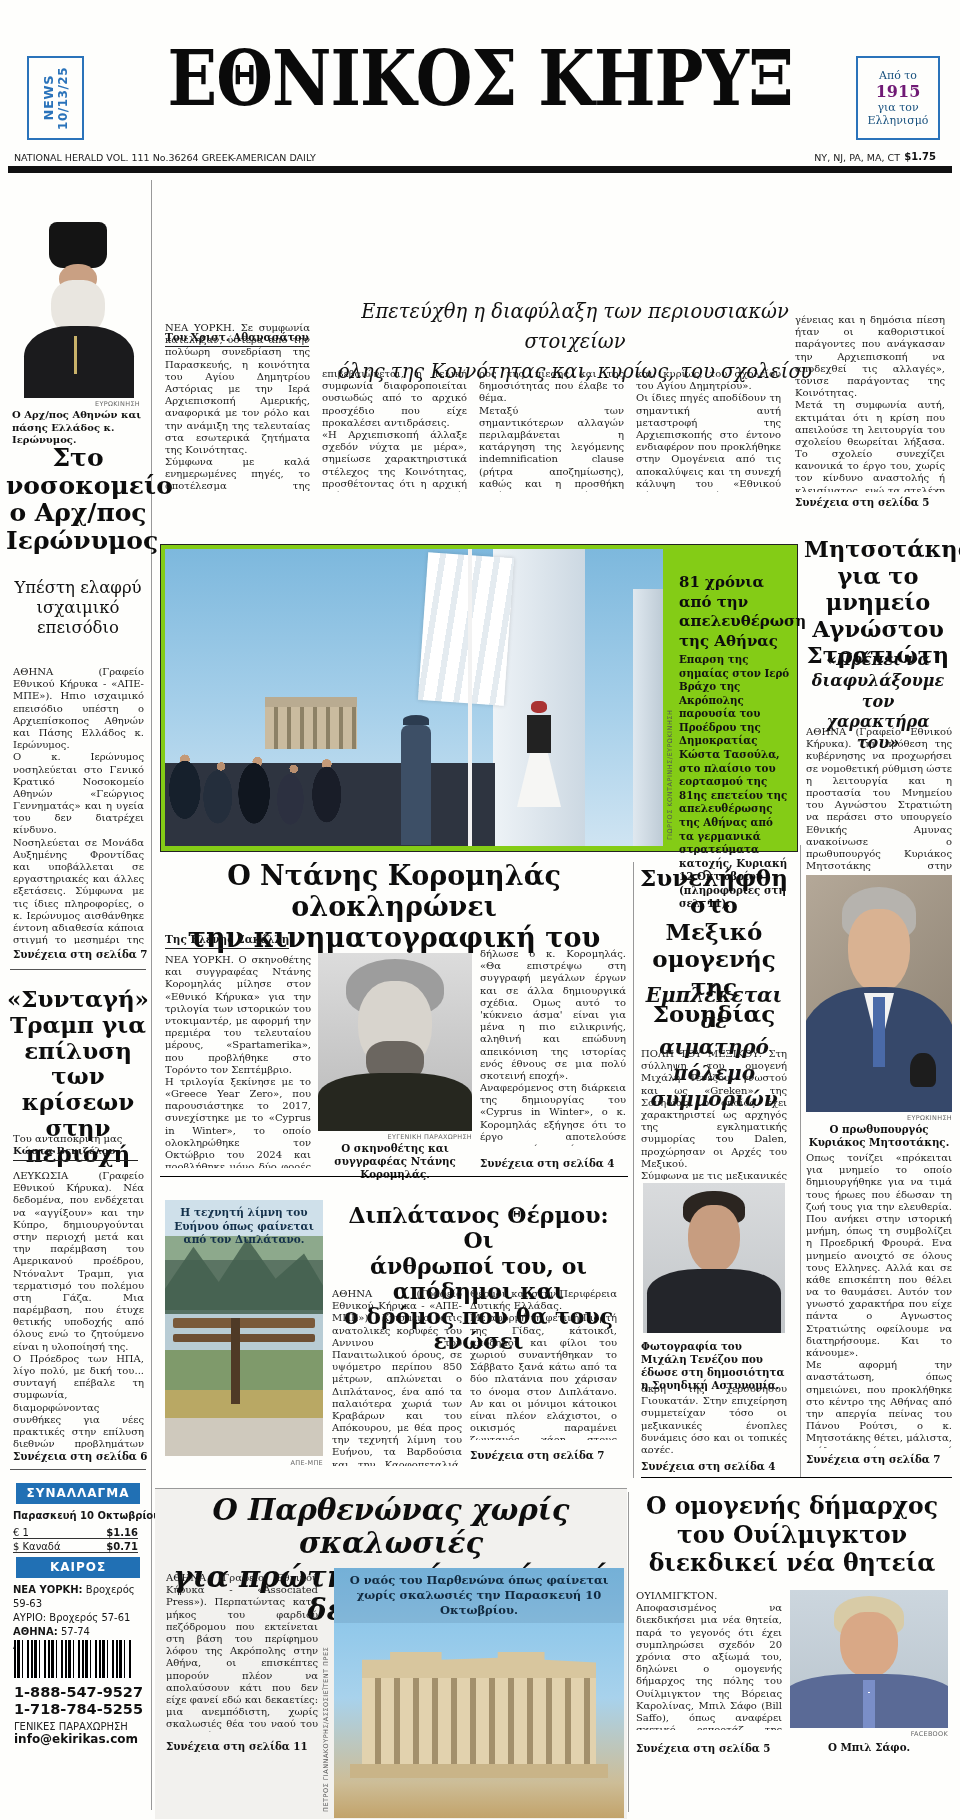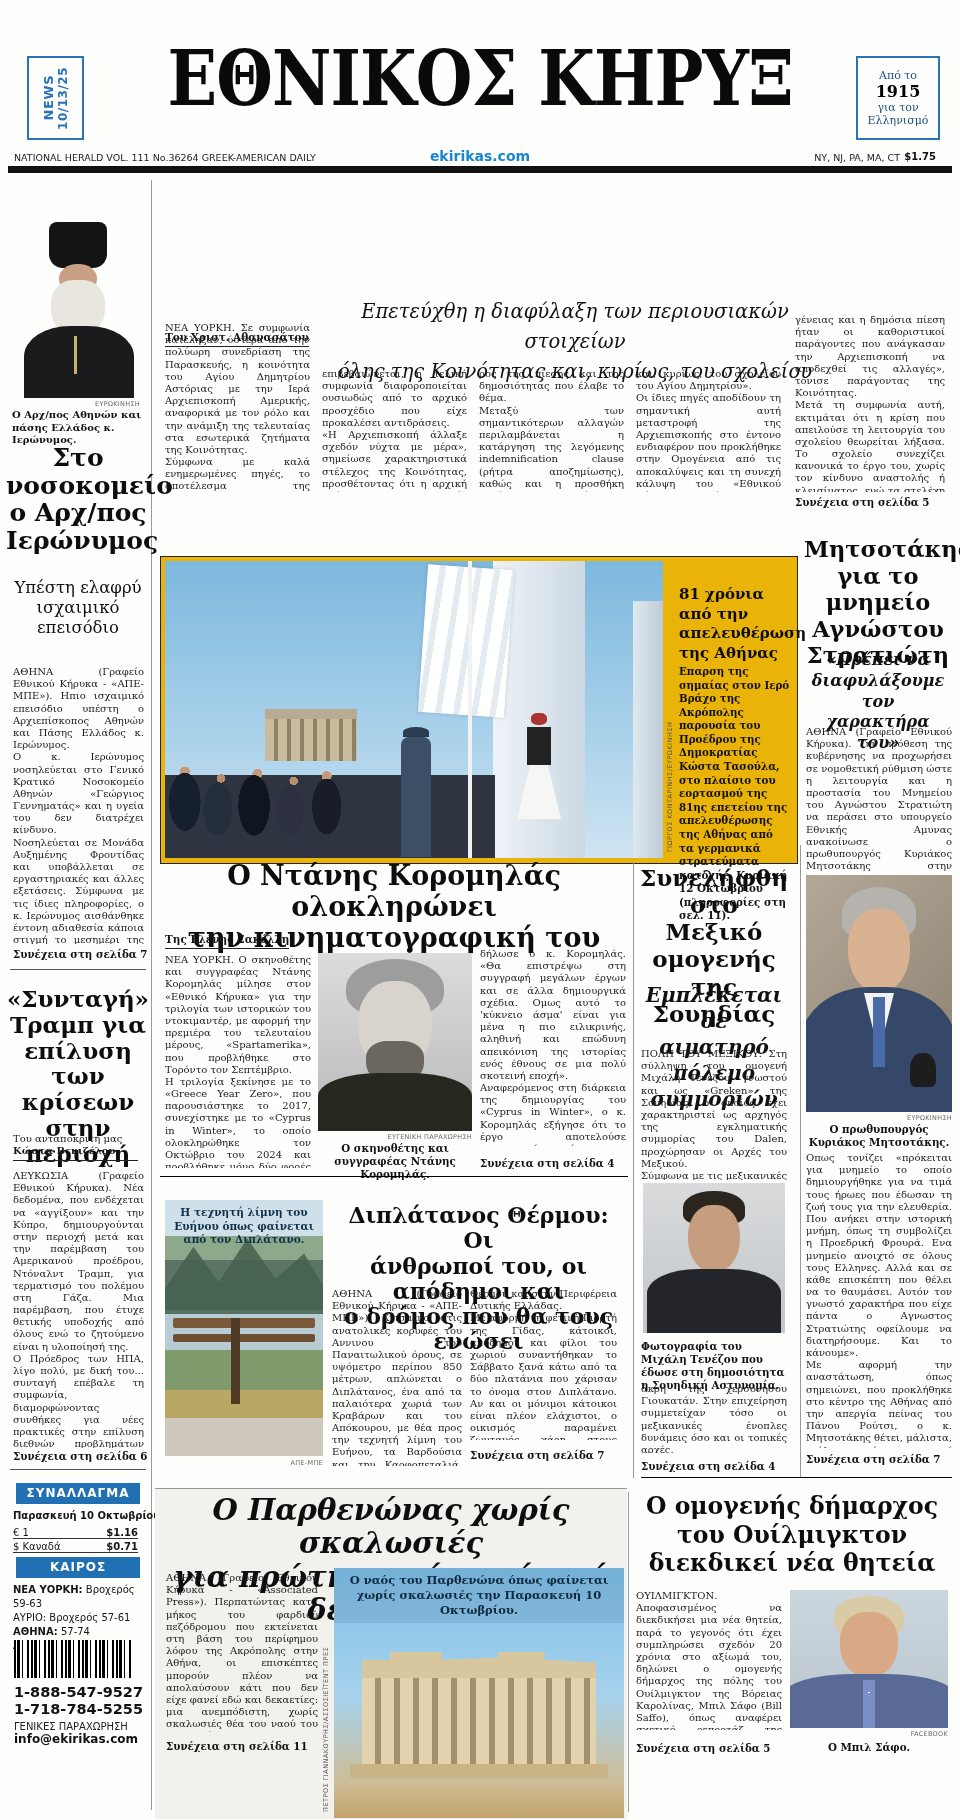--- a/index.html
+++ b/index.html
@@ -105,27 +105,26 @@
     <span class="vcredit" style="font:bold 13px 'DejaVu Sans',sans-serif;color:#2a73ba;">NEWS</span>
     <span class="vcredit" style="font:bold 12px 'DejaVu Sans',sans-serif;color:#2a73ba;">10/13/25</span>
   </div>
 
   <div class="abs" style="left:110px;right:110px;top:44px;text-align:center;">
     <div style="display:inline-block;transform:scale(.93,1.1);transform-origin:center;font:bold 70px/1 'DejaVu Serif',serif;color:#0a0a0a;letter-spacing:-1px;">ΕΘΝΙΚΟΣ ΚΗΡΥΞ</div>
   </div>
 
   <div class="abs mh-box" style="left:856px;top:56px;width:80px;height:80px;flex-direction:column;line-height:1.25;text-align:center;">
     <div style="font:11px 'DejaVu Serif',serif;color:#17507e;">Από το</div>
-    <div style="font:bold 16px 'DejaVu Serif',serif;color:#000000;">1915</div>
+    <div style="font:bold 16px 'DejaVu Serif',serif;color:#701a75;">1915</div>
     <div style="font:11px 'DejaVu Serif',serif;color:#17507e;">για τον</div>
     <div style="font:11px 'DejaVu Serif',serif;color:#17507e;">Ελληνισμό</div>
   </div>
 
   <div class="abs sans" style="left:14px;top:152px;font-size:9.5px;color:#222;">NATIONAL HERALD VOL. 111  No.36264 GREEK-AMERICAN DAILY</div>
-  <div class="abs sans" style="left:0;right:0;top:148px;text-align:center;font-weight:bold;font-size:14px;color:#1887cf;">ekirikas.com</div>
   <div class="abs sans" style="right:60px;top:152px;font-size:9.5px;color:#222;">NY, NJ, PA, MA, CT</div>
   <div class="abs sans" style="right:24px;top:151px;font-size:10px;font-weight:bold;color:#111;">$1.75</div>
   <div class="abs" style="left:8px;right:8px;top:166px;height:7px;background:#111;"></div>
 
   <div class="rule-v" style="left:151px;top:180px;height:1630px;"></div>
 
   <div class="photo abp" style="left:18px;top:208px;width:122px;height:190px;">
     <div class="abp-hat"></div>
       <div class="abp-face"></div>
       <div class="abp-beard"></div>
@@ -191,21 +190,21 @@
   <div class="abs body" style="left:322px;top:368px;width:145px;height:124px;">επιβεβαιώνεται, η τελική συμφωνία διαφοροποιείται ουσιωδώς από το αρχικό προσχέδιο που είχε προκαλέσει αντιδράσεις.
 «Η Αρχιεπισκοπή άλλαξε σχεδόν νύχτα με μέρα», σημείωσε χαρακτηριστικά στέλεχος της Κοινότητας, προσθέτοντας ότι η αρχική στάση της Αρχιεπισκοπής «ή αποδέχεστε ή σας αφήνουμε στο έλεος του Θεού» μεταβλήθηκε ριζικά υπό το βά-</div>
   <div class="abs body" style="left:479px;top:368px;width:145px;height:124px;">ρος της πίεσης και της δημοσιότητας που έλαβε το θέμα.
 Μεταξύ των σημαντικότερων αλλαγών περιλαμβάνεται η κατάργηση της λεγόμενης indemnification clause (ρήτρα αποζημίωσης), καθώς και η προσθήκη ρητής απαγόρευσης πώλησης ακινήτων της Κοινότητας και του σχολείου. Οι ρυθμίσεις αυτές, «προστατεύουν τα περιουσιακά στοιχεία όλης της Κοινότητας</div>
   <div class="abs body" style="left:636px;top:368px;width:145px;height:124px;">και, κυρίως, του σχολείου του Αγίου Δημητρίου».
 Οι ίδιες πηγές αποδίδουν τη σημαντική αυτή μεταστροφή της Αρχιεπισκοπής στο έντονο ενδιαφέρον που προκλήθηκε στην Ομογένεια από τις αποκαλύψεις και τη συνεχή κάλυψη του «Εθνικού Κήρυκα», καθώς και στη μαζική διαδήλωση που πραγματοποιήθηκε έξω από τον Καθεδρικό Ιερό Ναό στην Αστόρια. «Η κινητοποίηση της Ομο-</div>
   <div class="abs body" style="left:795px;top:314px;width:150px;height:178px;">γένειας και η δημόσια πίεση ήταν οι καθοριστικοί παράγοντες που ανάγκασαν την Αρχιεπισκοπή να αποδεχθεί τις αλλαγές», τόνισε παράγοντας της Κοινότητας.
 Μετά τη συμφωνία αυτή, εκτιμάται ότι η κρίση που απειλούσε τη λειτουργία του σχολείου θεωρείται λήξασα. Το σχολείο συνεχίζει κανονικά το έργο του, χωρίς τον κίνδυνο αναστολής ή κλεισίματος, ενώ τα στελέχη της Κοινότητας εκφράζουν την ελπίδα ότι θα υπάρξει και στήριξη από νέους ομογενείς,</div>
   <div class="abs cont" style="left:795px;top:496px;">Συνέχεια στη σελίδα 5</div>
 
-  <div class="abs" style="left:160px;top:556px;width:636px;height:306px;border:1.5px solid #222;background:#eab308;">
+  <div class="abs" style="left:160px;top:544px;width:636px;height:306px;border:1.5px solid #222;background:#84cc16;">
     <div class="photo flagp" style="left:4px;top:4px;width:498px;height:297px;">
       <div class="fp-wall"></div>
         <div class="fp-wall2"></div>
         <div class="fp-parth"></div>
       <div class="fp-crowd"></div>
         <div class="fp-officer"></div>
         <div class="fp-officer-hat"></div>
       <div class="fp-flag"></div>
         <div class="fp-pole"></div>
       <div class="fp-evzone-skirt"></div>

